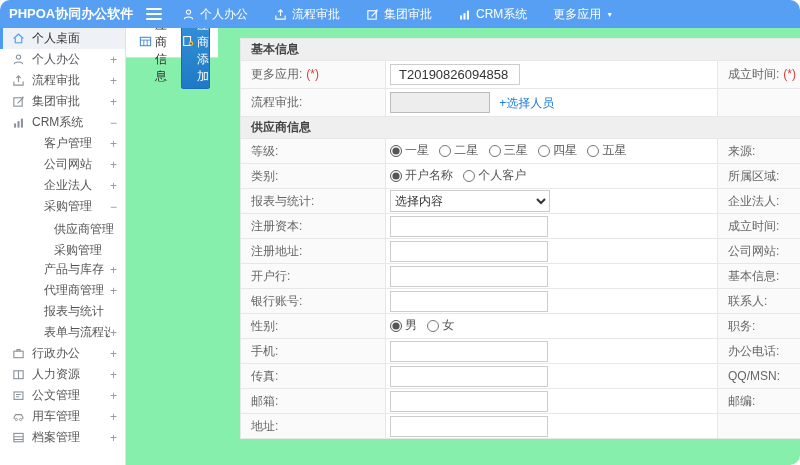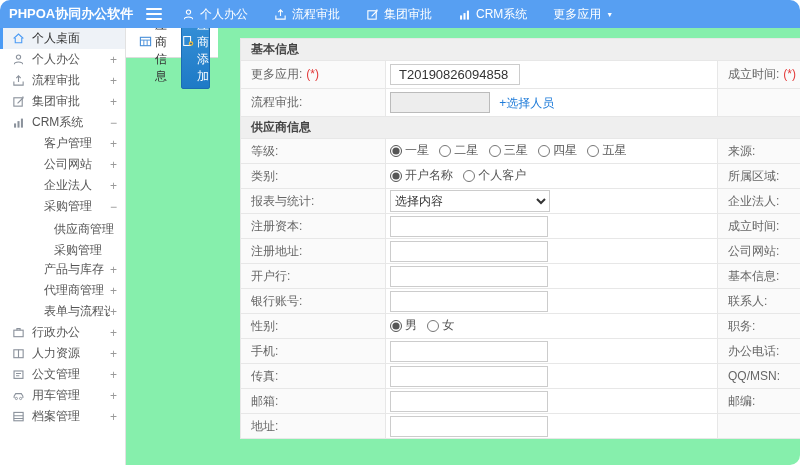--- a/index.html
+++ b/index.html
@@ -197,20 +197,23 @@
       </div>
       <div class="side-item lvl1">
         <span class="s-label">产品与库存</span>
         <span class="s-expand">+</span>
       </div>
       <div class="side-item lvl1">
         <span class="s-label">代理商管理</span>
         <span class="s-expand">+</span>
       </div>
       <div class="side-item lvl1">
+        <span class="s-label">报表与统计</span>
+      </div>
+      <div class="side-item lvl1">
         <span class="s-label">表单与流程设置</span>
         <span class="s-expand">+</span>
       </div>
 
       <div class="side-item">
         <span class="s-icon">
             <svg width="13" height="13" viewBox="0 0 14 14">
               <rect x="2" y="4.5" width="10" height="7" fill="none" stroke="currentColor" stroke-width="1.2"></rect>
               <path d="M5.3 4.5V2.8h3.4v1.7" fill="none" stroke="currentColor" stroke-width="1.2"></path>
             </svg>

